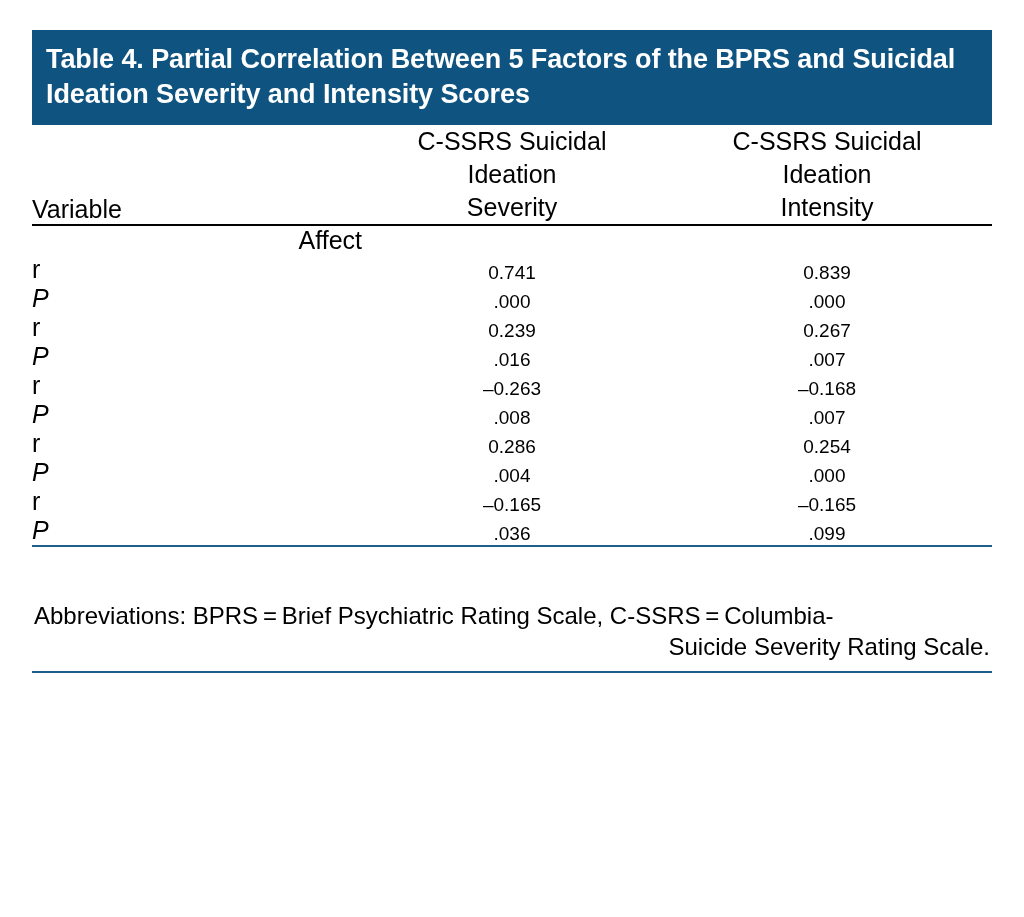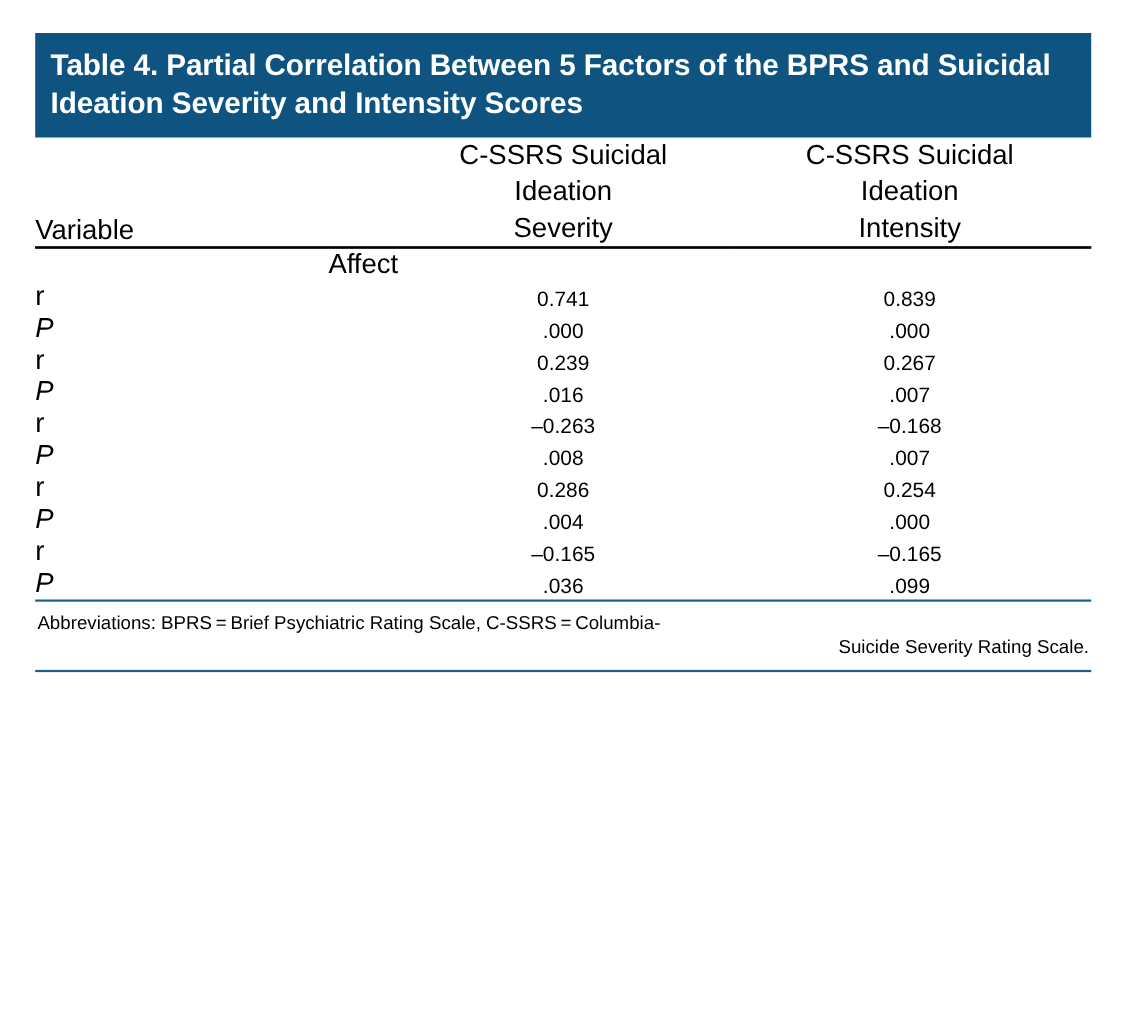--- a/index.html
+++ b/index.html
@@ -88,25 +88,26 @@
   }
   tr.last-row > * {
     padding-bottom: 10px;
   }
   .footnote-rule {
     border-top: 2px solid #1d5f8a;
     margin-top: 0px;
     width: 960px;
   }
   .footnote {
-    font-size: 17px;
+    font-size: 24px;
     line-height: 1.3;
     padding: 9px 2px 9px 2px;
     width: 960px;
     box-sizing: border-box;
+    margin-top: 44px;
   }
   .footnote .indent {
     display: block;
     padding-left: 34px;
     text-align: right;
   }
   .bottom-rule {
     border-top: 2px solid #1d5f8a;
     width: 960px;
   }

